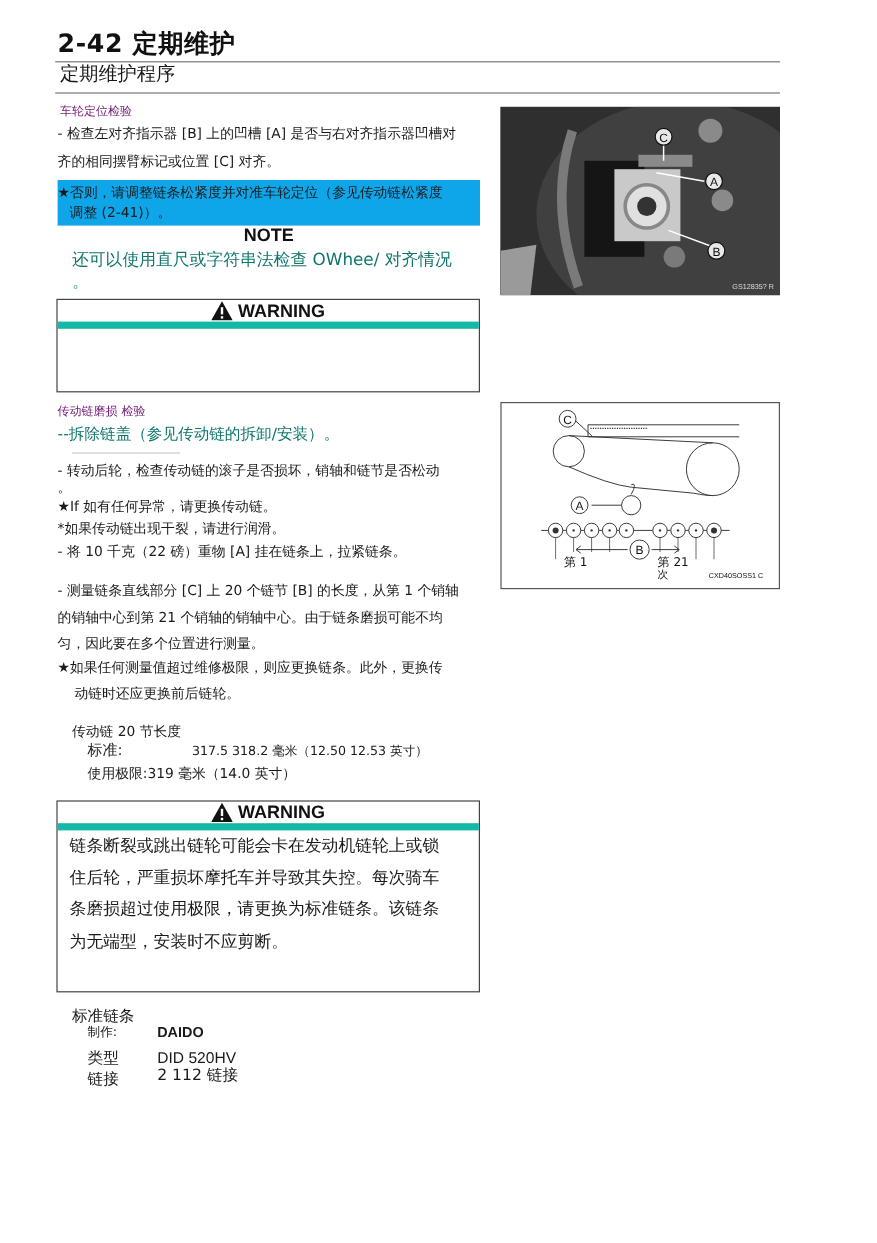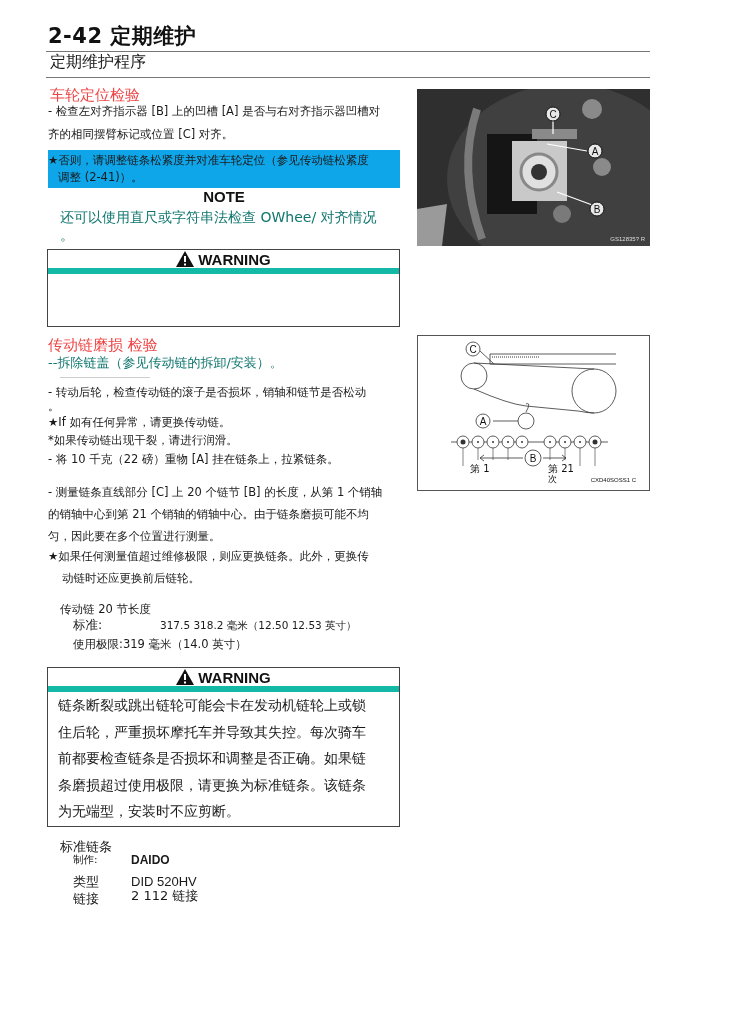--- a/index.html
+++ b/index.html
@@ -2,21 +2,21 @@
 <html><head>
   <meta charset="utf-8">
   <style>
     * { box-sizing: border-box; margin: 0; padding: 0; }
     html, body { width: 731px; height: 1036px; background: #ffffff; overflow: hidden; }
     body { position: relative; font-family: "DejaVu Sans", sans-serif; color: #1a1a1a; }
     .abs { position: absolute; }
     .page-title { left: 48px; top: 22px; font-size: 21px; font-weight: bold; letter-spacing: 0.5px; color: #111; }
     .rule { left: 46px; width: 604px; height: 1px; background: #777; }
     .section-title { left: 50px; top: 52px; font-size: 16px; color: #1a1a1a; }
-    .h2 { font-size: 15px; color: #ef4444; }
+    .h2 { font-size: 10px; color: #701a75; }
     .txt { font-size: 11.5px; line-height: 21px; color: #1a1a1a; }
     .txt-lg { font-size: 14px; line-height: 22px; color: #0f766e; }
     .shade { background: #0ea5e9; }
     .note-label { font-family: "Liberation Sans", sans-serif; font-weight: bold; font-size: 15px; text-align: center; color: #111; }
     .warn-box { border: 1px solid #444; background: #fff; }
     .warn-head { border-bottom: 6px solid #14b8a6; height: 24px; display: flex; align-items: center; justify-content: center; gap: 4px; }
     .warn-head .lbl { font-family: "Liberation Sans", sans-serif; font-weight: bold; font-size: 15px; color: #111; }
     .warn-icon { width: 18px; height: 16px; display: inline-block; }
     .warn-body { padding: 4px 10px 6px 10px; }
     .photo { left: 417px; top: 89px; width: 233px; height: 157px; background: #3a3a3a; overflow: hidden; }
@@ -120,21 +120,20 @@
     <svg class="warn-icon" viewBox="0 0 18 16">
       <polygon points="9,0 18,16 0,16" fill="#111"></polygon>
       <rect x="8" y="5" width="2" height="6" fill="#fff"></rect>
       <rect x="8" y="12.5" width="2" height="2" fill="#fff"></rect>
     </svg>
     <span class="lbl">WARNING</span>
   </div>
   <div class="warn-body" style="font-size:14px; line-height:26.5px; padding-top:0;">
     <div>链条断裂或跳出链轮可能会卡在发动机链轮上或锁</div>
     <div>住后轮，严重损坏摩托车并导致其失控。每次骑车</div>
-    <div>前都要检查链条是否损坏和调整是否正确。如果链</div>
     <div>条磨损超过使用极限，请更换为标准链条。该链条</div>
     <div>为无端型，安装时不应剪断。</div>
   </div>
 </div>
 
 <div class="abs" style="left:60px; top:838px; font-size:13px;">标准链条</div>
 <div class="abs" style="left:73px; top:853px; font-size:10.5px;">制作:</div>
 <div class="abs" style="left:131px; top:853px; font-size:12px; font-weight:bold; font-family:'Liberation Sans', sans-serif;">DAIDO</div>
 <div class="abs" style="left:73px; top:873px; font-size:13px;">类型</div>
 <div class="abs" style="left:131px; top:874px; font-size:13px; font-family:'Liberation Sans', sans-serif;">DID 520HV</div>

